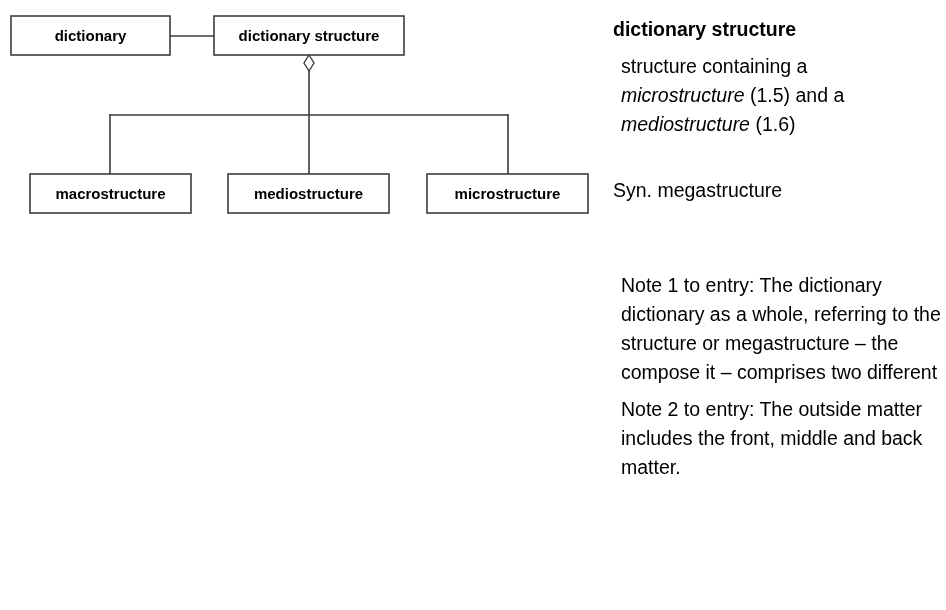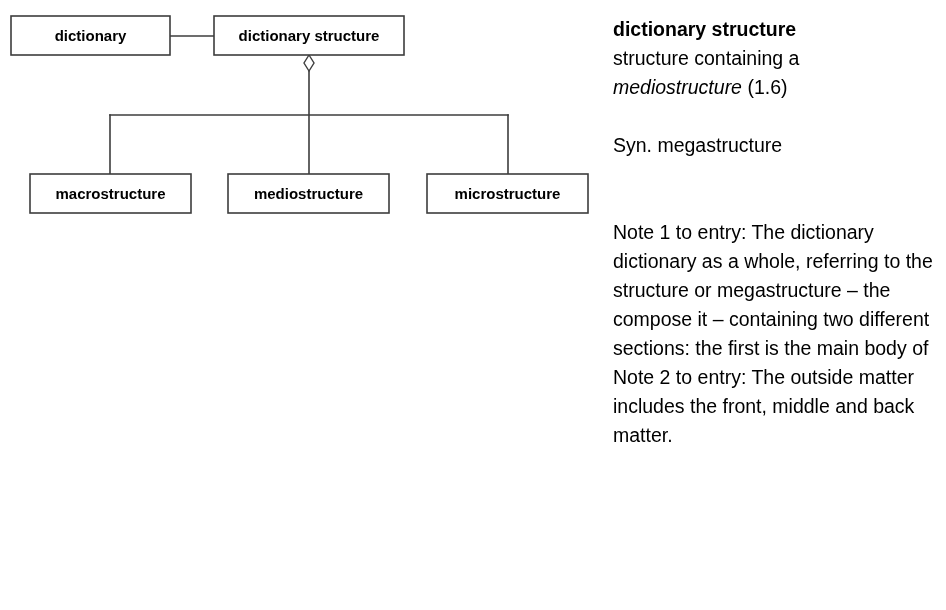--- a/index.html
+++ b/index.html
@@ -66,21 +66,21 @@
     font-family: "Liberation Sans", sans-serif;
     font-size: 19.5px;
     line-height: 29px;
     color: #000000;
     white-space: nowrap;
   }
   .def-headword {
     font-weight: bold;
   }
   .def-block {
-    margin: 0;
+    margin: 8px;
     padding: 0;
   }
   .term-italic {
     font-style: italic;
   }
   .spacer-line {
     height: 29px;
   }
   #headword-block { padding-top: 15px; }
 </style>
@@ -130,36 +130,36 @@
 </div>
 
 <div id="definition-panel">
 
   <div id="headword-block">
     <div class="def-line def-headword">dictionary structure</div>
   </div>
 
   <div class="def-block">
     <div class="def-line"><span>structure containing a</span></div>
+    <div class="def-line"><span class="term-italic">microstructure</span><span> (1.5) and a</span></div>
     <div class="def-line"><span class="term-italic">mediostructure</span><span> (1.6)</span></div>
   </div>
 
   <div class="spacer-line"></div>
 
   <div class="def-line">Syn. megastructure</div>
 
   <div class="spacer-line"></div>
   <div class="spacer-line"></div>
 
   <div class="def-block">
     <div class="def-line">Note 1 to entry: The dictionary</div>
     <div class="def-line">dictionary as a whole, referring to the</div>
     <div class="def-line">structure or megastructure – the</div>
-    <div class="def-line">compose it – containing two different</div>
-    <div class="def-line">sections: the first is the main body of</div>
+    <div class="def-line">compose it – comprises two different</div>
   </div>
 
   <div class="def-block">
     <div class="def-line">Note 2 to entry: The outside matter</div>
     <div class="def-line">includes the front, middle and back</div>
     <div class="def-line">matter.</div>
   </div>
 
   <div class="spacer-line"></div>
 

